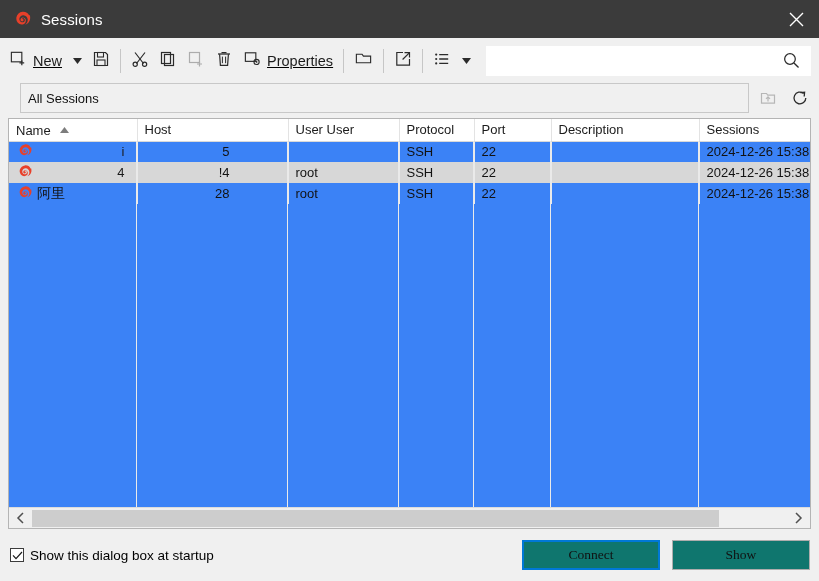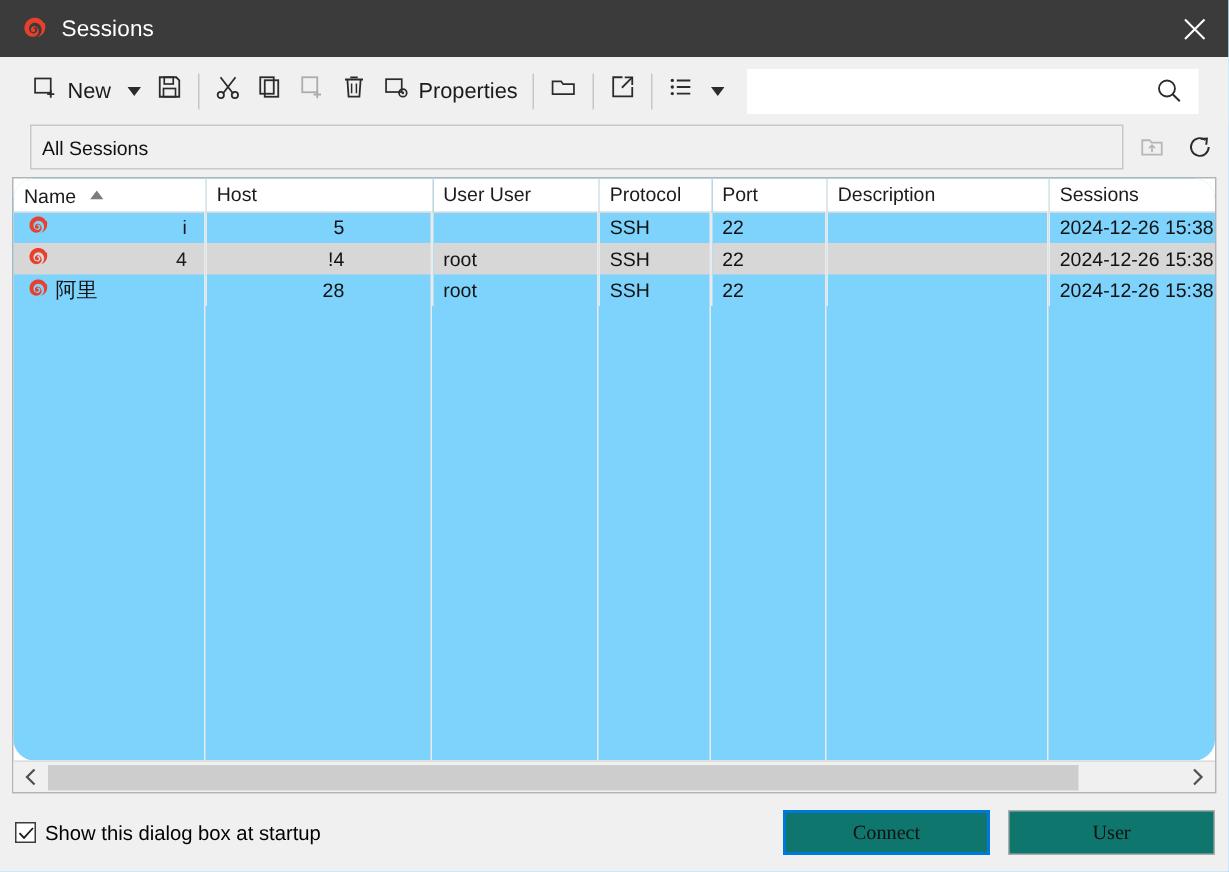--- a/index.html
+++ b/index.html
@@ -35,21 +35,22 @@
     display: flex; align-items: center; justify-content: center;
     cursor: default;
   }
   .win-close svg { display:block; }
 
   
   .toolbar {
     height: 45px; flex: 0 0 45px;
     background: #f0f0f0;
     display: flex; align-items: center;
-    padding: 0 16px;
+    padding: 0 4px;
+    text-decoration: underline;
   }
   .tb-item {
     height: 34px;
     display: flex; align-items: center;
     padding: 0 5px;
     cursor: default;
     color: #1a1a1a;
   }
   .tb-item .lbl {
     font-size: 14.5px; color: #1b1b1b; margin-left: 5px;
@@ -142,21 +143,21 @@
     font-size: 13px;
   }
   table.grid tbody td:last-child { border-right: 0; }
   tr.selected td { background: #d7d7d7; }
   .namecell { display: flex; align-items: center; gap: 4px; }
   .namecell .txt { overflow:hidden; text-overflow: clip; }
   .redacted { color: #1b1b1b; }
   .ralign { display:block; text-align: right; padding-right: 12px; }
   .ralign-host { display:block; text-align: right; padding-right: 58px; }
 
-  .gridbody { flex: 1 1 auto; overflow: hidden; background:#7dd3fc;border-radius:14px; }
+  .gridbody { flex: 1 1 auto; overflow: hidden; background:#3b82f6; }
 
   
   .colguides { position:absolute; left:0; right:0; top:22px; bottom:21px; pointer-events:none; }
   .colguides i { position:absolute; top:0; bottom:0; width:1px; background:#eaeaea; display:block; }
 
   
   .hscroll {
     flex: 0 0 21px; height: 21px;
     background: #f0f0f0;
     border-top: 1px solid #dcdcdc;
@@ -502,16 +503,16 @@
     <span class="chk">
       <span class="chkbox">
         <svg width="11" height="9" viewBox="0 0 11 9">
           <path d="M1 4.4 L4 7.6 L10 1" fill="none" stroke="#1a1a1a" stroke-width="1.2"></path>
         </svg>
       </span>
       <span class="lbl">Show this dialog box at startup</span>
     </span>
     <span class="spacer"></span>
     <button class="btn primary">Connect</button>
-    <button class="btn">User</button>
+    <button class="btn">Show</button>
   </div>
 
 </div>
 
 </body></html>

